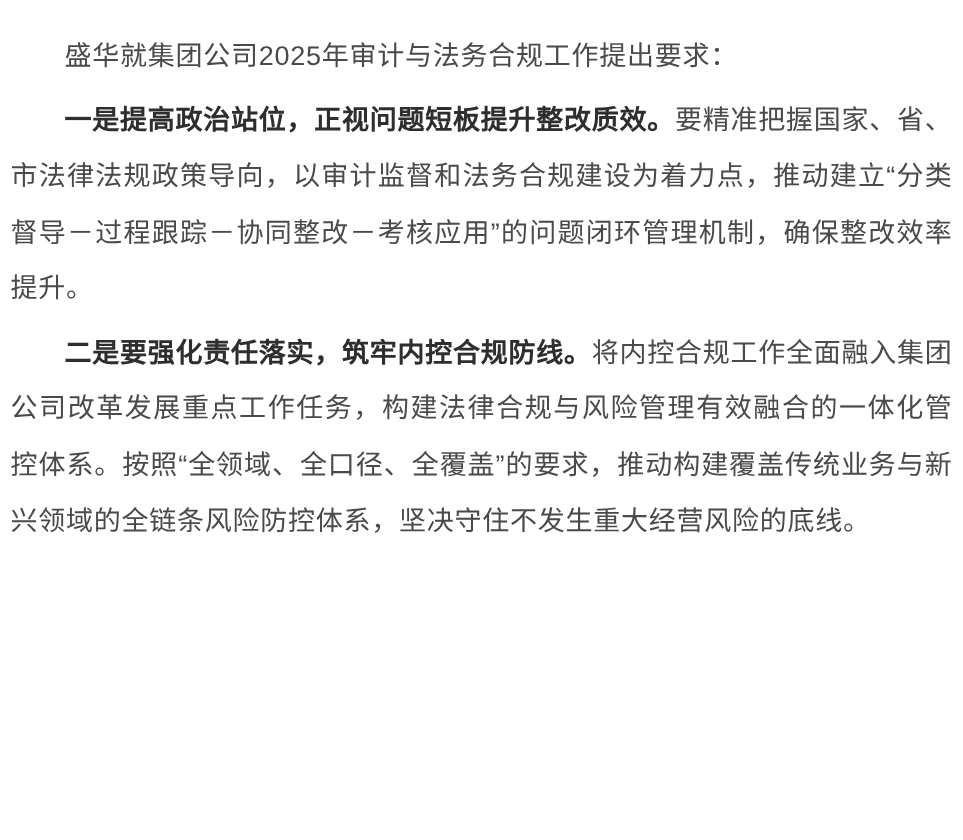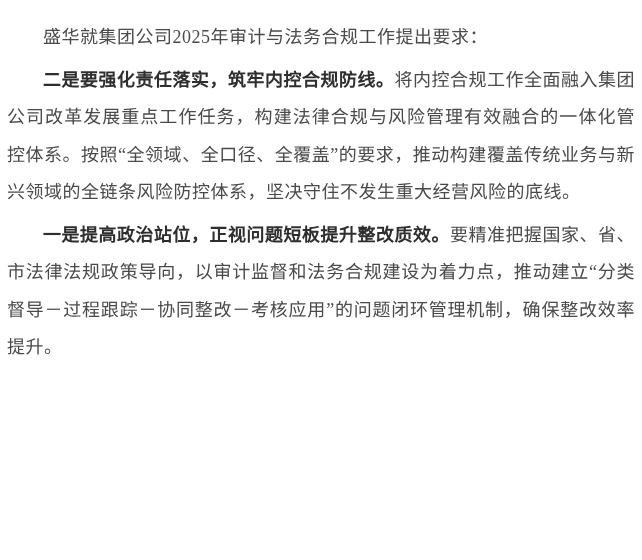--- a/index.html
+++ b/index.html
@@ -18,38 +18,37 @@
     font-size: 18px;
     line-height: 37.5px;
     color: var(--text-color, #4a4a4a);
     text-align: justify;
     overflow: hidden;
   }
   .page p {
     margin: 0 0 5px 0;
     text-indent: 2em;
     letter-spacing: 0.5px;
-    font-family: Liberation Serif, serif;
   }
   .lead {
     font-weight: bold;
     color: var(--lead-color, #2e2e2e);
   }
 </style>
 </head>
 <body>
 
 <div class="page">
 
   <p>
     <span>盛华就集团公司2025年审计与法务合规工作提出要求：</span>
   </p>
 
   <p>
-    <span class="lead">二是要强化责任落实，筑牢内控合规防线。</span><span>将内控合规工作全面融入集团公司改革发展重点工作任务，构建法律合规与风险管理有效融合的一体化管控体系。按照“全领域、全口径、全覆盖”的要求，推动构建覆盖传统业务与新兴领域的全链条风险防控体系，坚决守住不发生重大经营风险的底线。</span>
+    <span class="lead">一是提高政治站位，正视问题短板提升整改质效。</span><span>要精准把握国家、省、市法律法规政策导向，以审计监督和法务合规建设为着力点，推动建立“分类督导－过程跟踪－协同整改－考核应用”的问题闭环管理机制，确保整改效率提升。</span>
   </p>
 
   <p>
-    <span class="lead">一是提高政治站位，正视问题短板提升整改质效。</span><span>要精准把握国家、省、市法律法规政策导向，以审计监督和法务合规建设为着力点，推动建立“分类督导－过程跟踪－协同整改－考核应用”的问题闭环管理机制，确保整改效率提升。</span>
+    <span class="lead">二是要强化责任落实，筑牢内控合规防线。</span><span>将内控合规工作全面融入集团公司改革发展重点工作任务，构建法律合规与风险管理有效融合的一体化管控体系。按照“全领域、全口径、全覆盖”的要求，推动构建覆盖传统业务与新兴领域的全链条风险防控体系，坚决守住不发生重大经营风险的底线。</span>
   </p>
 
 
 </div>
 
 </body></html>

